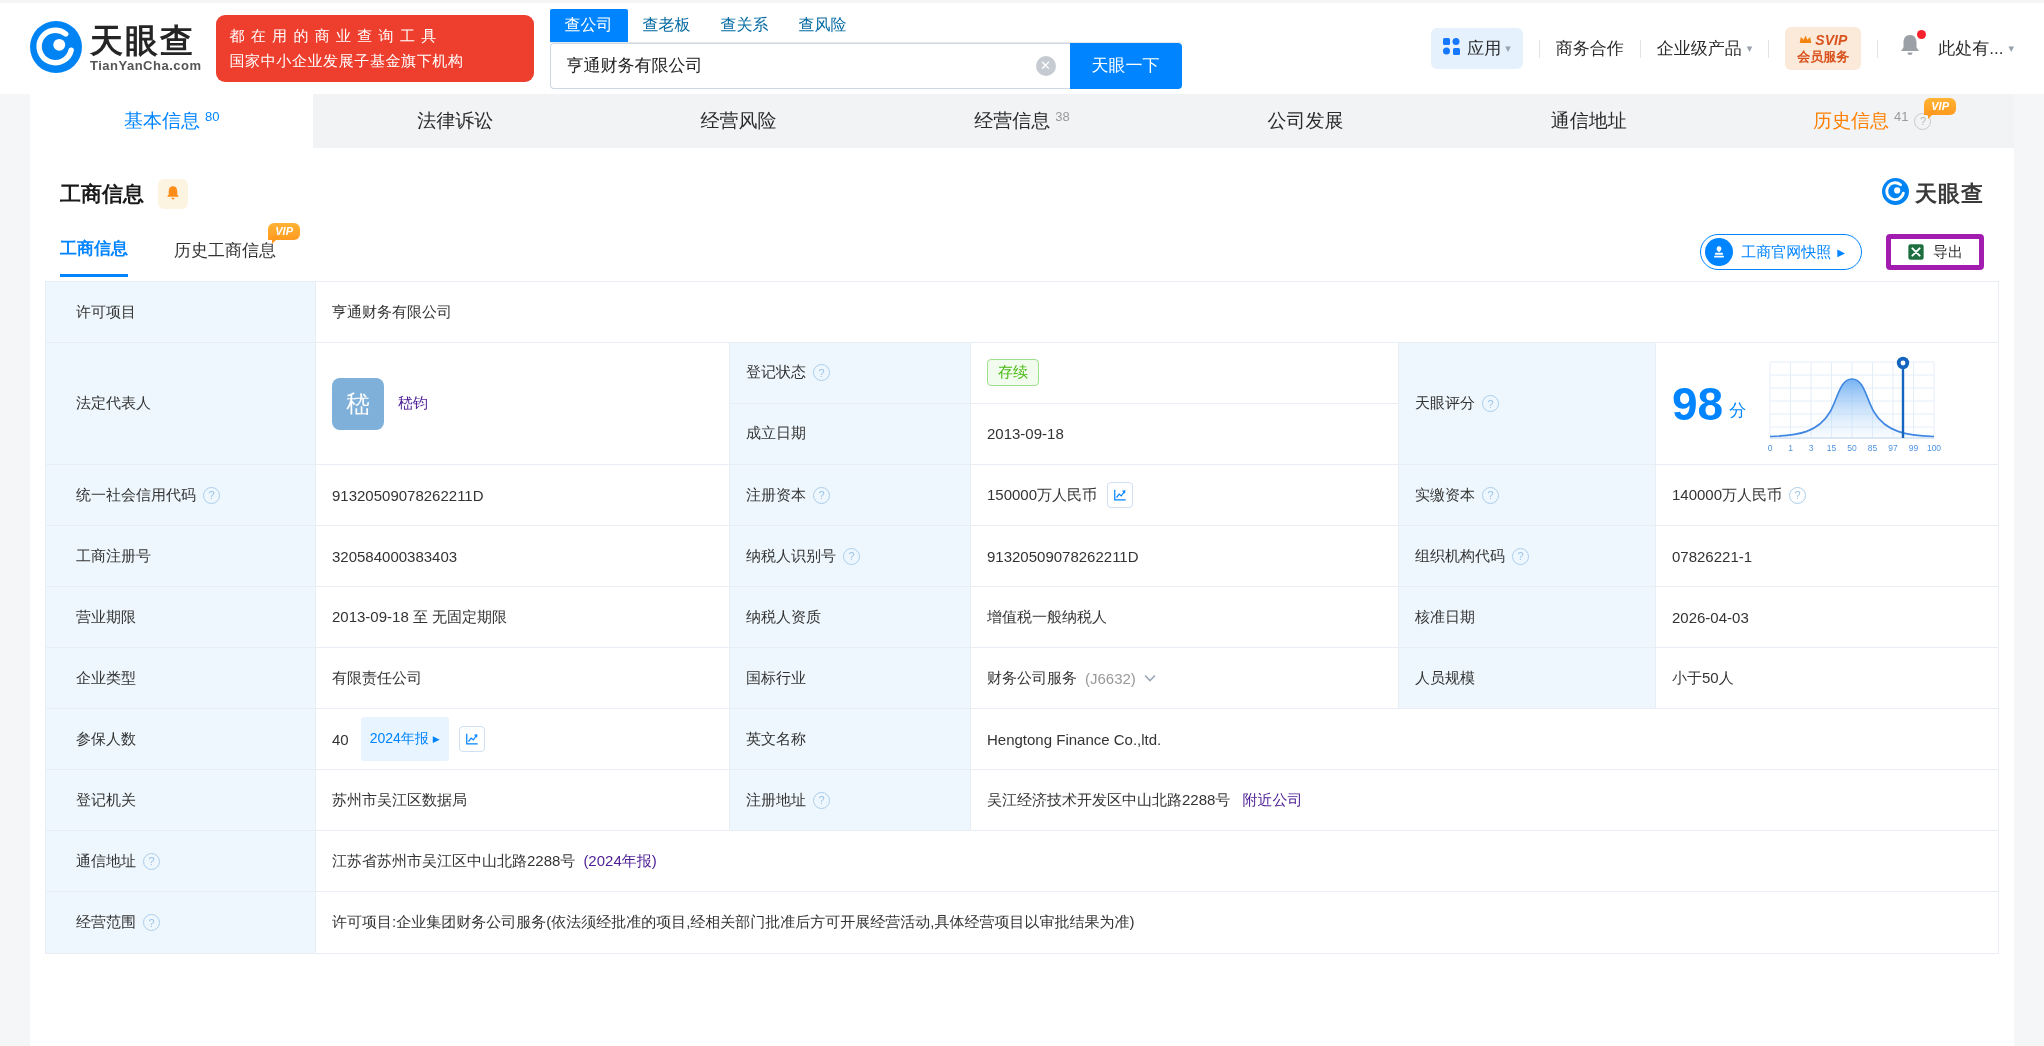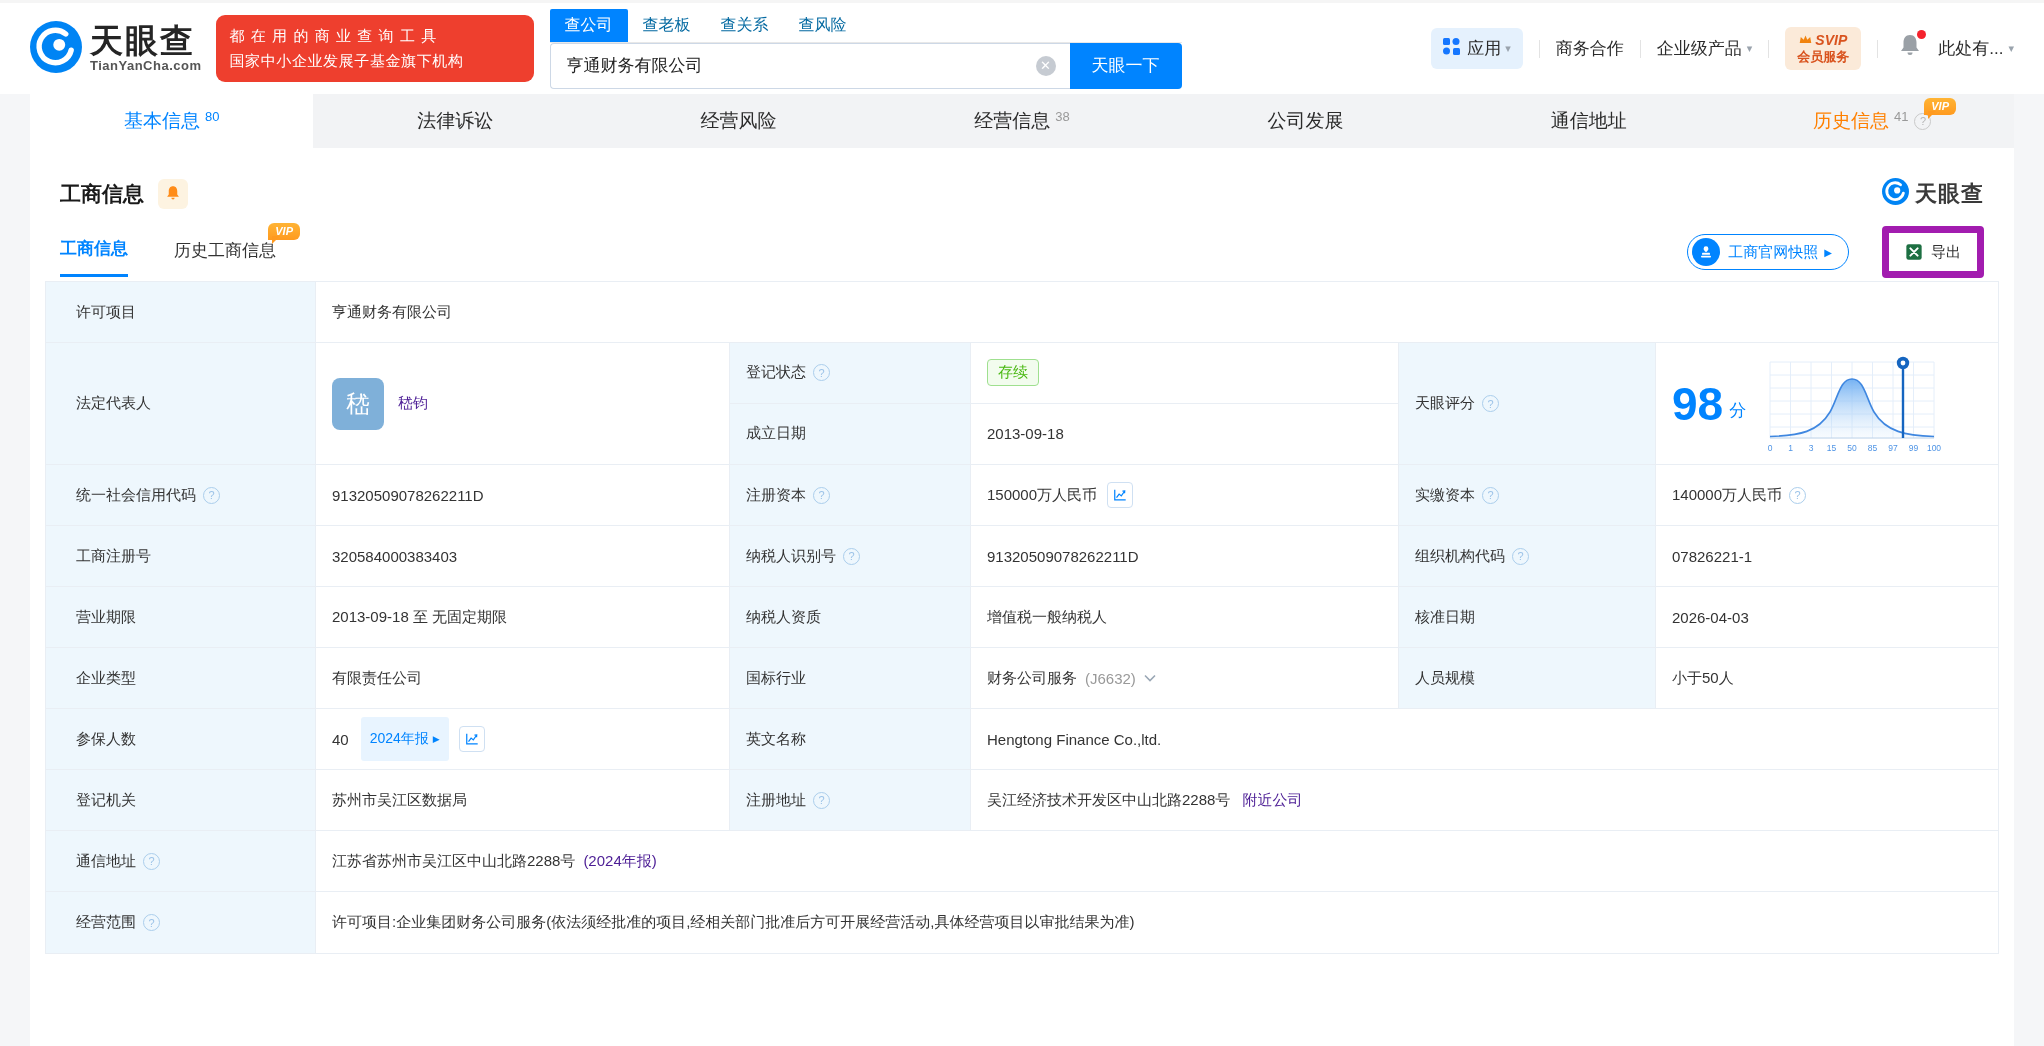--- a/index.html
+++ b/index.html
@@ -80,22 +80,22 @@
   .subtab { font-size:17px; cursor:pointer; position:relative; padding-bottom:14px; }
   .subtab.active { color:#0084ff; font-weight:bold; border-bottom:3px solid #0084ff; }
   .subtab.hist { margin-left:46px; color:#333; }
   .subtab .vip-flag { top:-16px; right:-24px; }
   .actions { margin-left:auto; display:flex; align-items:center; margin-bottom:10px; }
   .snap-btn { display:flex; align-items:center; height:36px; border:1px solid #0084ff;
     border-radius:18px; color:#0084ff; font-size:15px; padding:0 16px 0 4px; background:#fff; cursor:pointer; }
   .snap-ic { width:28px; height:28px; border-radius:50%; background:#0084ff; display:flex;
     align-items:center; justify-content:center; margin-right:8px; }
   .snap-arrow { font-size:10px; margin-left:6px; }
-  .exp-btn { display:flex; align-items:center; height:52px; border:7px solid #a21caf;
-    border-radius:4px; font-size:15px; color:#333; padding:0 16px; margin-left:33px;
+  .exp-btn { display:flex; align-items:center; height:36px; border:5px solid #a21caf;
+    border-radius:4px; font-size:15px; color:#333; padding:0 16px; margin-left:24px;
     background:#fff; cursor:pointer; }
   .exp-btn svg { margin-right:8px; }
 
   
   .gtable { margin:2px 15px 0 15px; border:1px solid #e9eef4; font-size:15px; }
   .trow { display:flex; border-bottom:1px solid #e9eef4; min-height:61px; }
   .trow:last-child { border-bottom:none; }
   .cell { display:flex; align-items:center; padding:0 16px; border-right:1px solid #e9eef4; }
   .cell:last-child { border-right:none; }
   .lab { background:#eef7fd; color:#333; }

